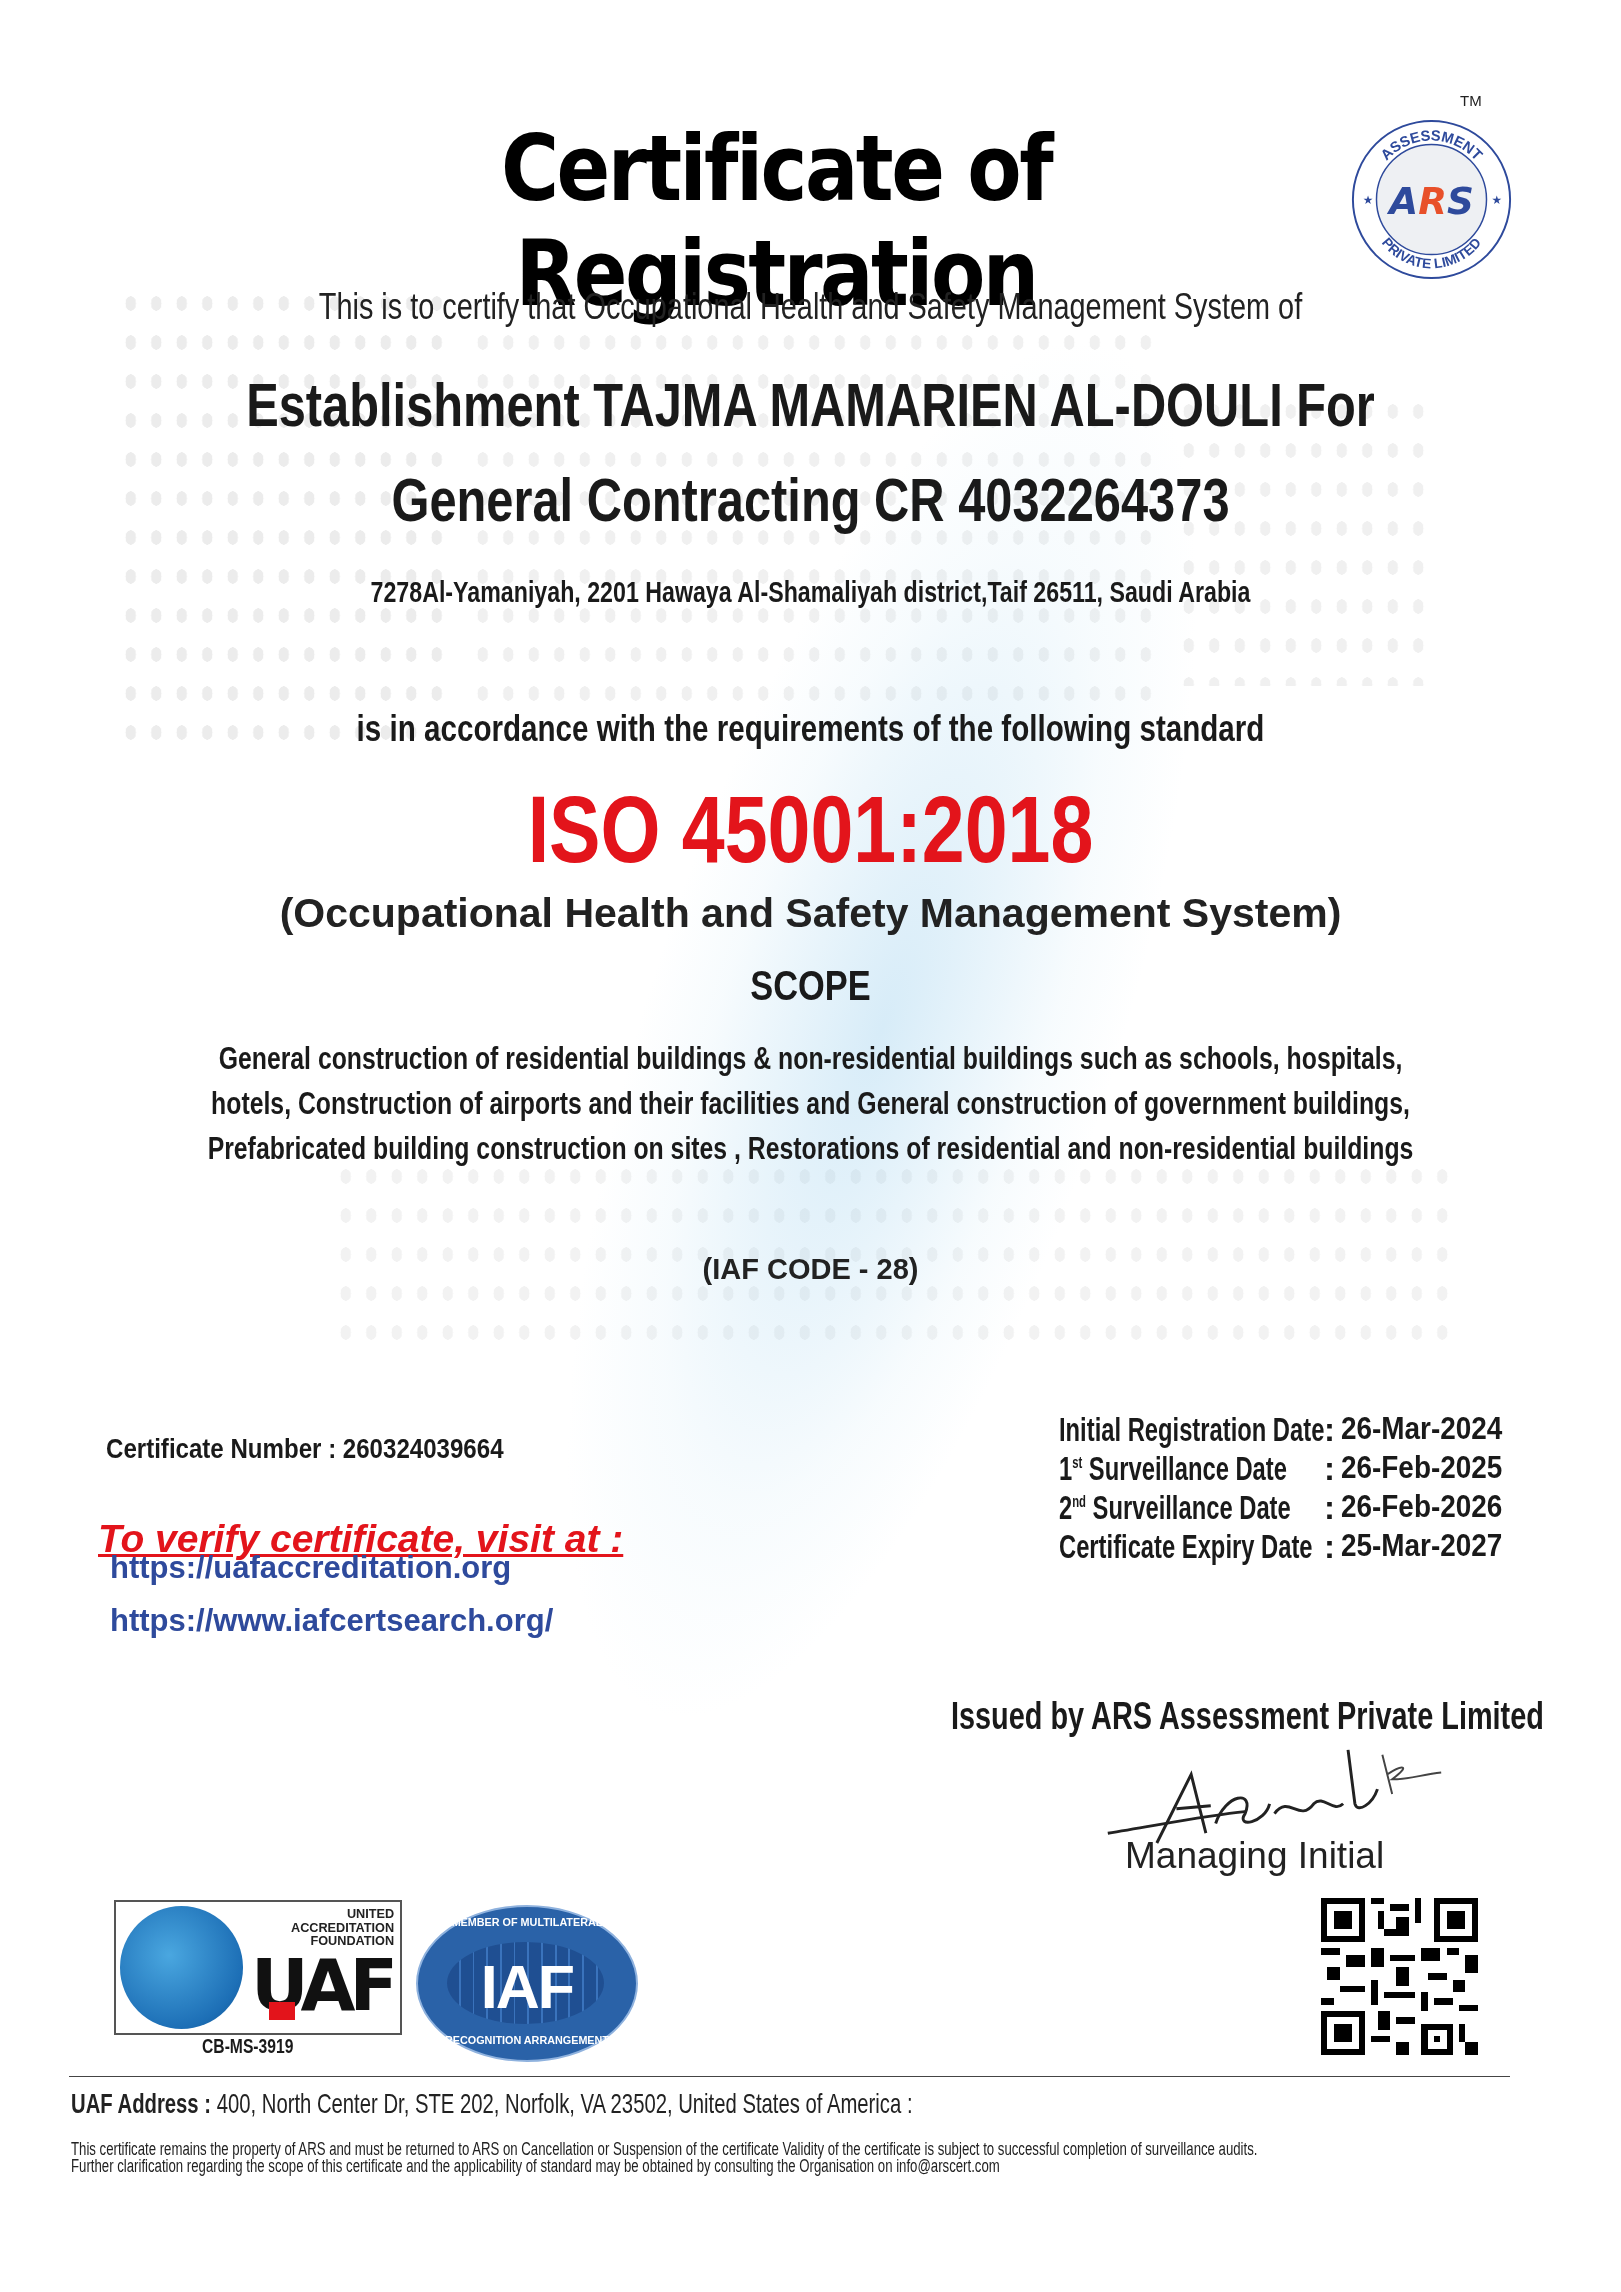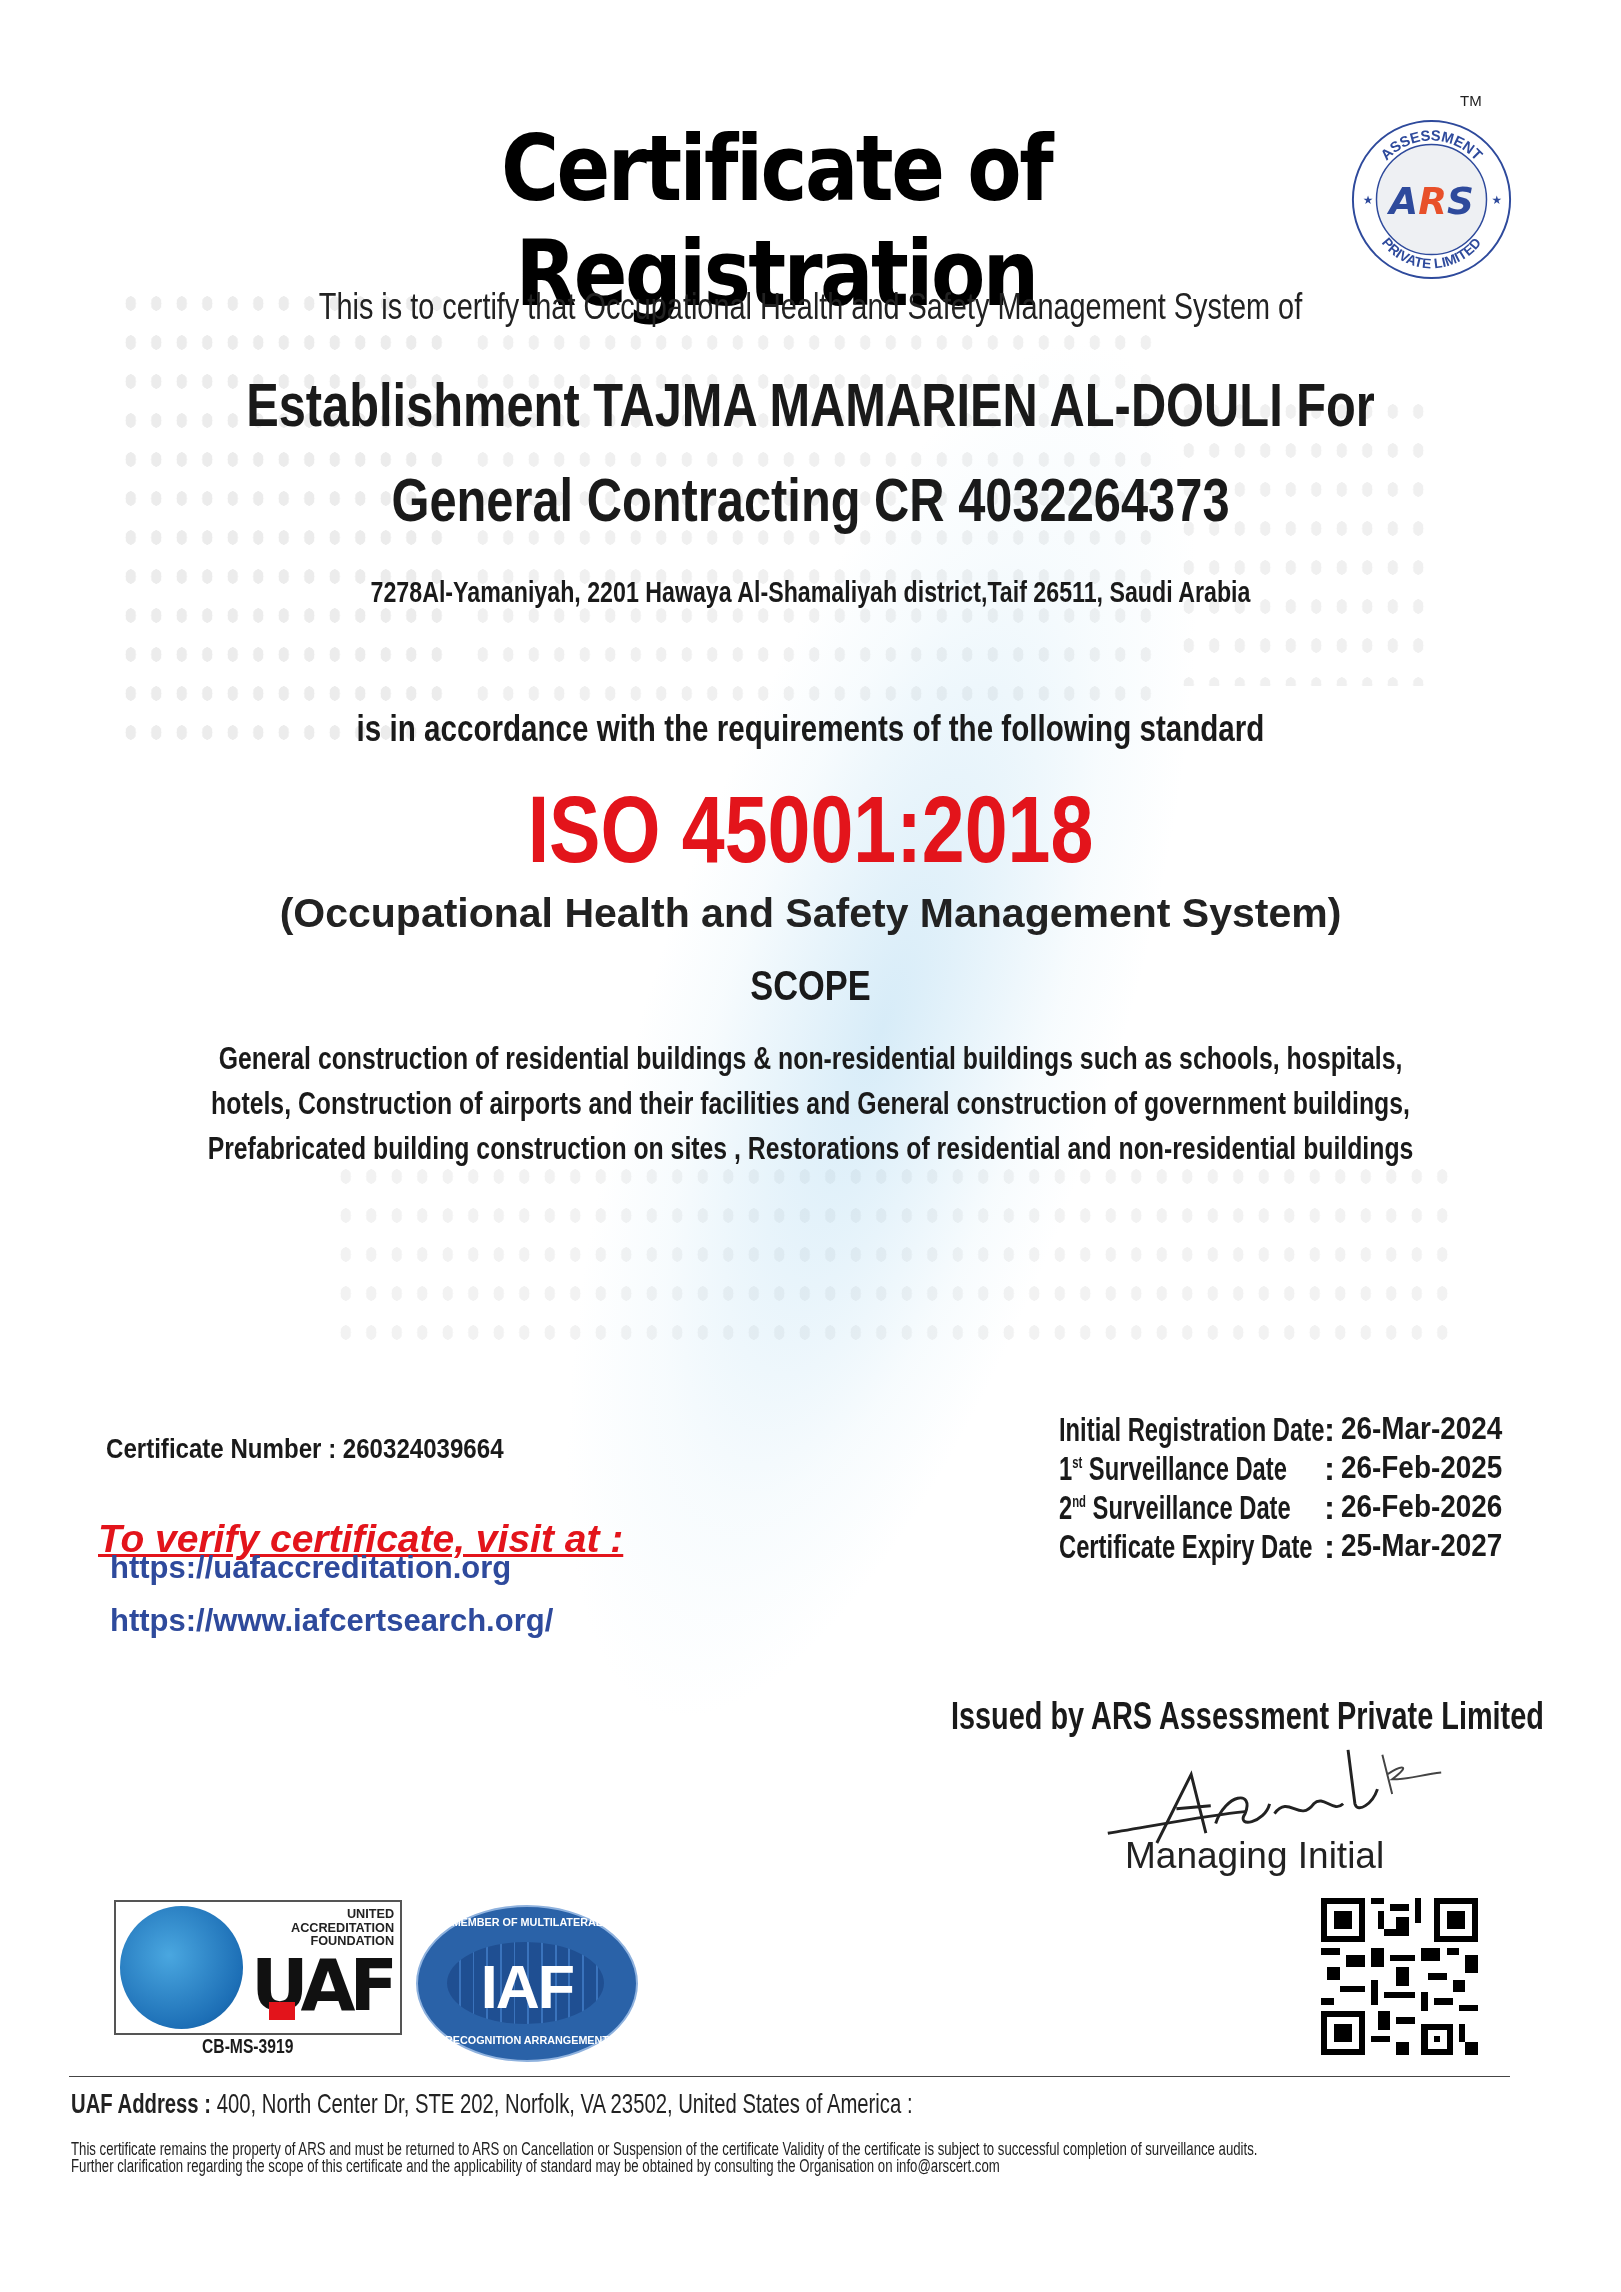--- a/index.html
+++ b/index.html
@@ -134,20 +134,21 @@
   <div class="center address">7278Al-Yamaniyah, 2201 Hawaya Al-Shamaliyah district,Taif 26511, Saudi Arabia</div>
 
   <div class="center accord">is in accordance with the requirements of the following standard</div>
   <div class="center iso">ISO 45001:2018</div>
   <div class="center iso-sub">(Occupational Health and Safety Management System)</div>
 
   <div class="center scope-h">SCOPE</div>
   <div class="center scope-l s1">General construction of residential buildings &amp; non-residential buildings such as schools, hospitals,</div>
   <div class="center scope-l s2">hotels, Construction of airports and their facilities and General construction of government buildings,</div>
   <div class="center scope-l s3">Prefabricated building construction on sites , Restorations of residential and non-residential buildings</div>
+  <div class="center iaf-code">(IAF CODE - 28)</div>
 
   <div class="cert-num">Certificate Number : 260324039664</div>
   <div class="verify">To verify certificate, visit  at :</div>
   <a class="link u1">https://uafaccreditation.org</a>
   <a class="link u2">https://www.iafcertsearch.org/</a>
 
   <div class="dates">
     <div class="date-row">
       <span class="date-label"><span>Initial Registration Date</span></span>
       <span class="date-colon">:</span>

